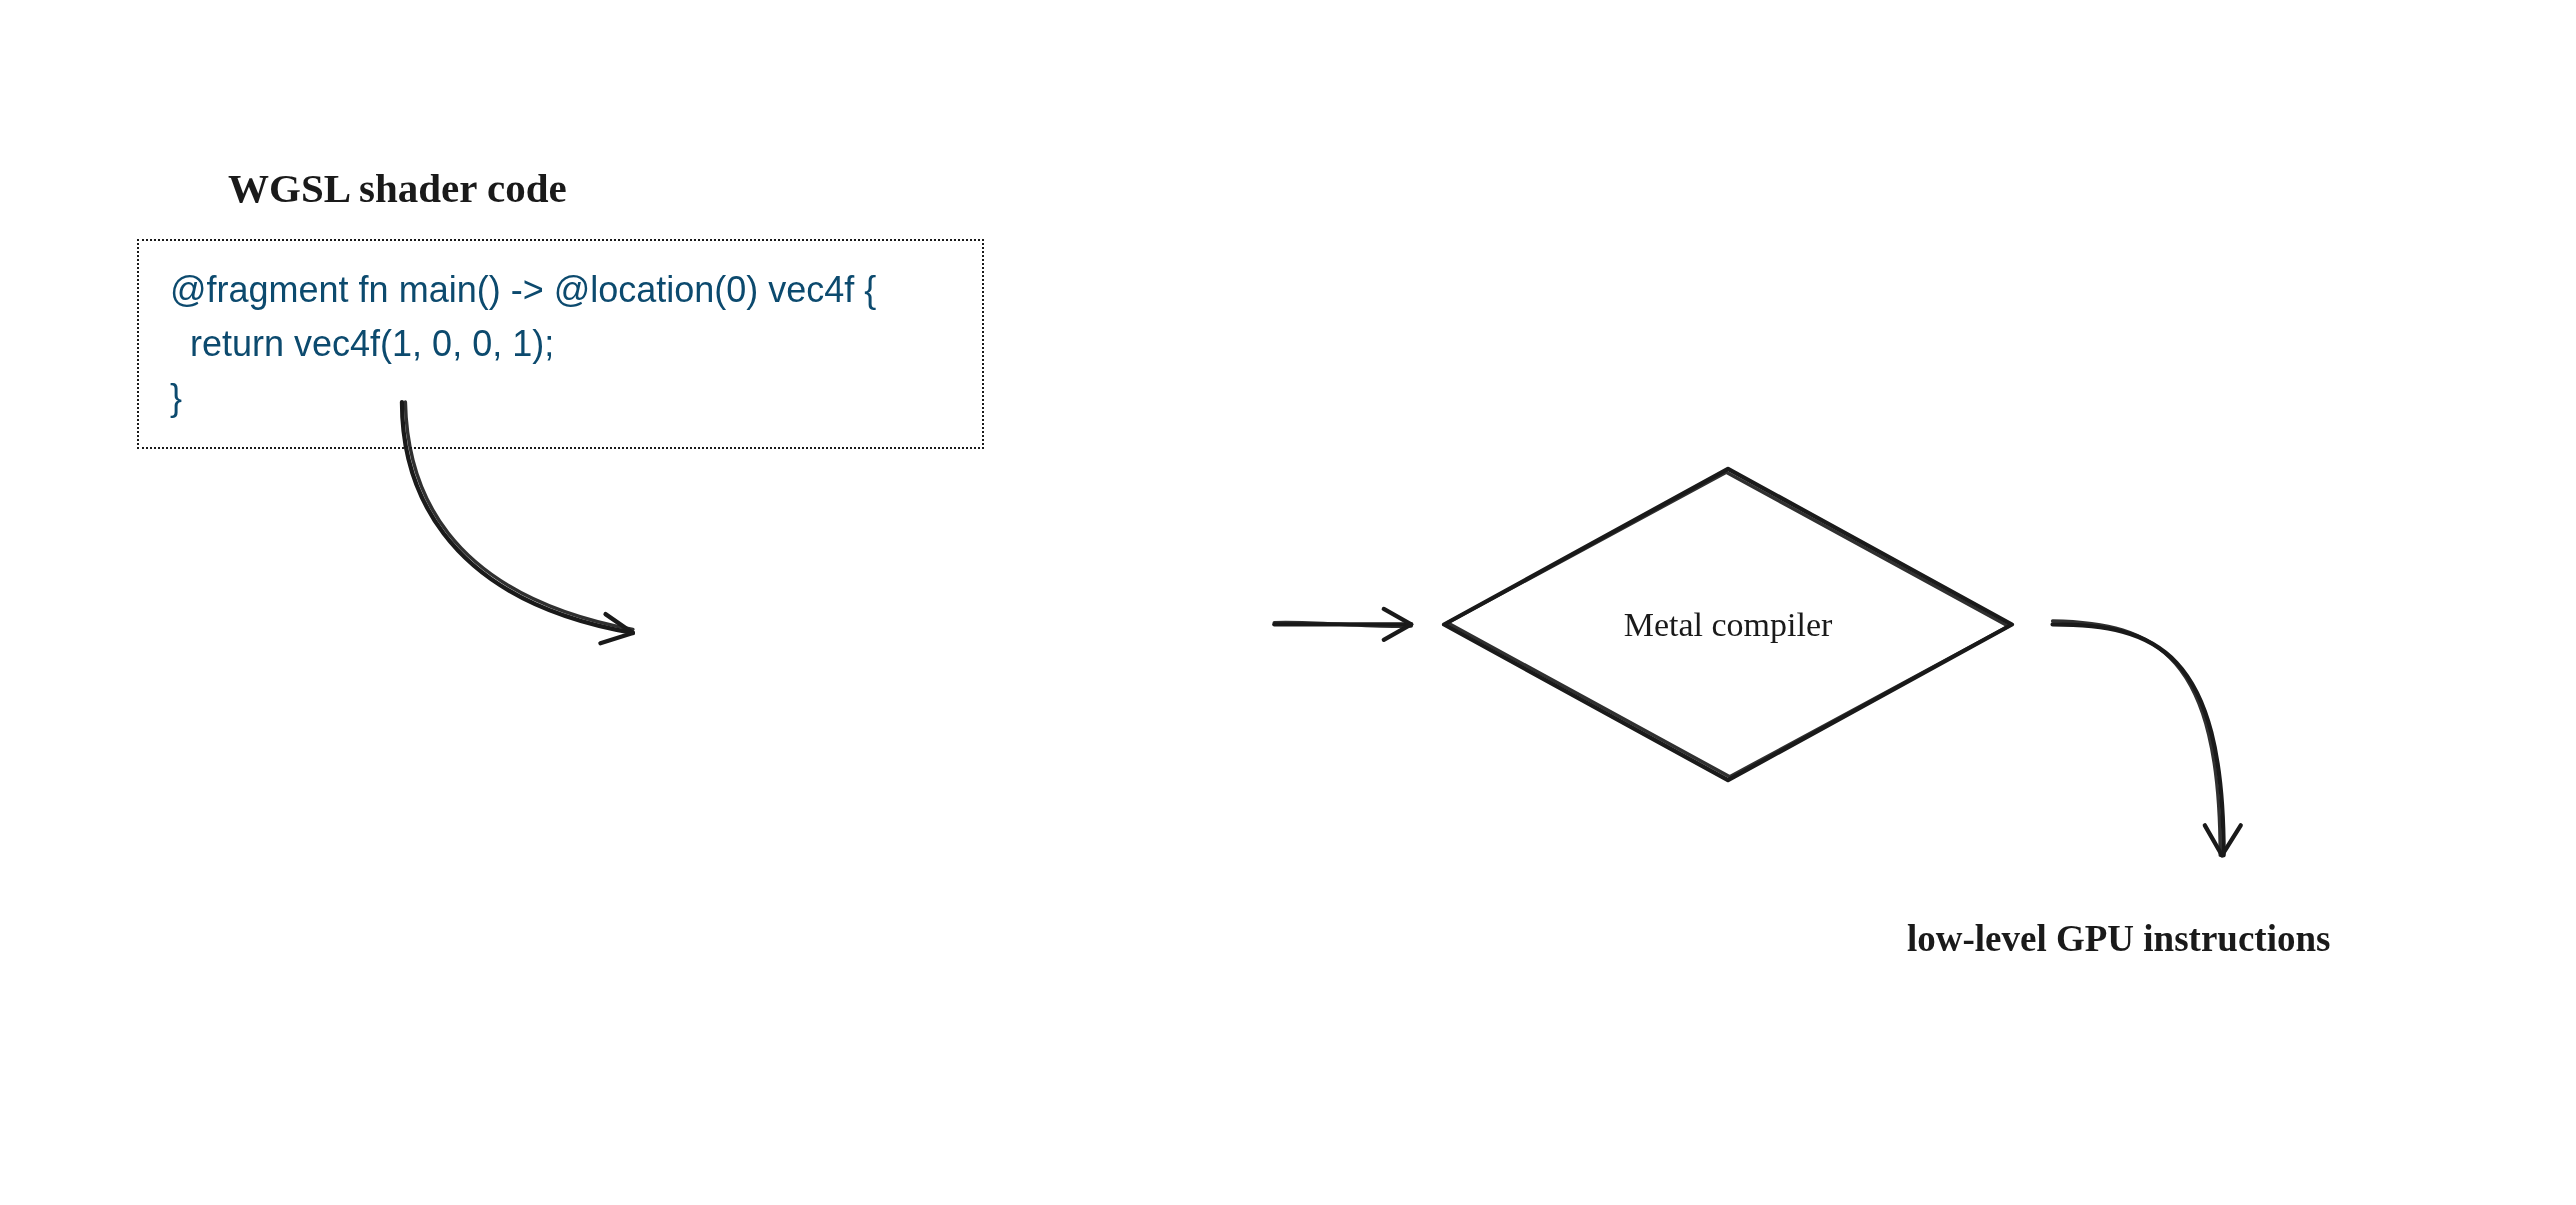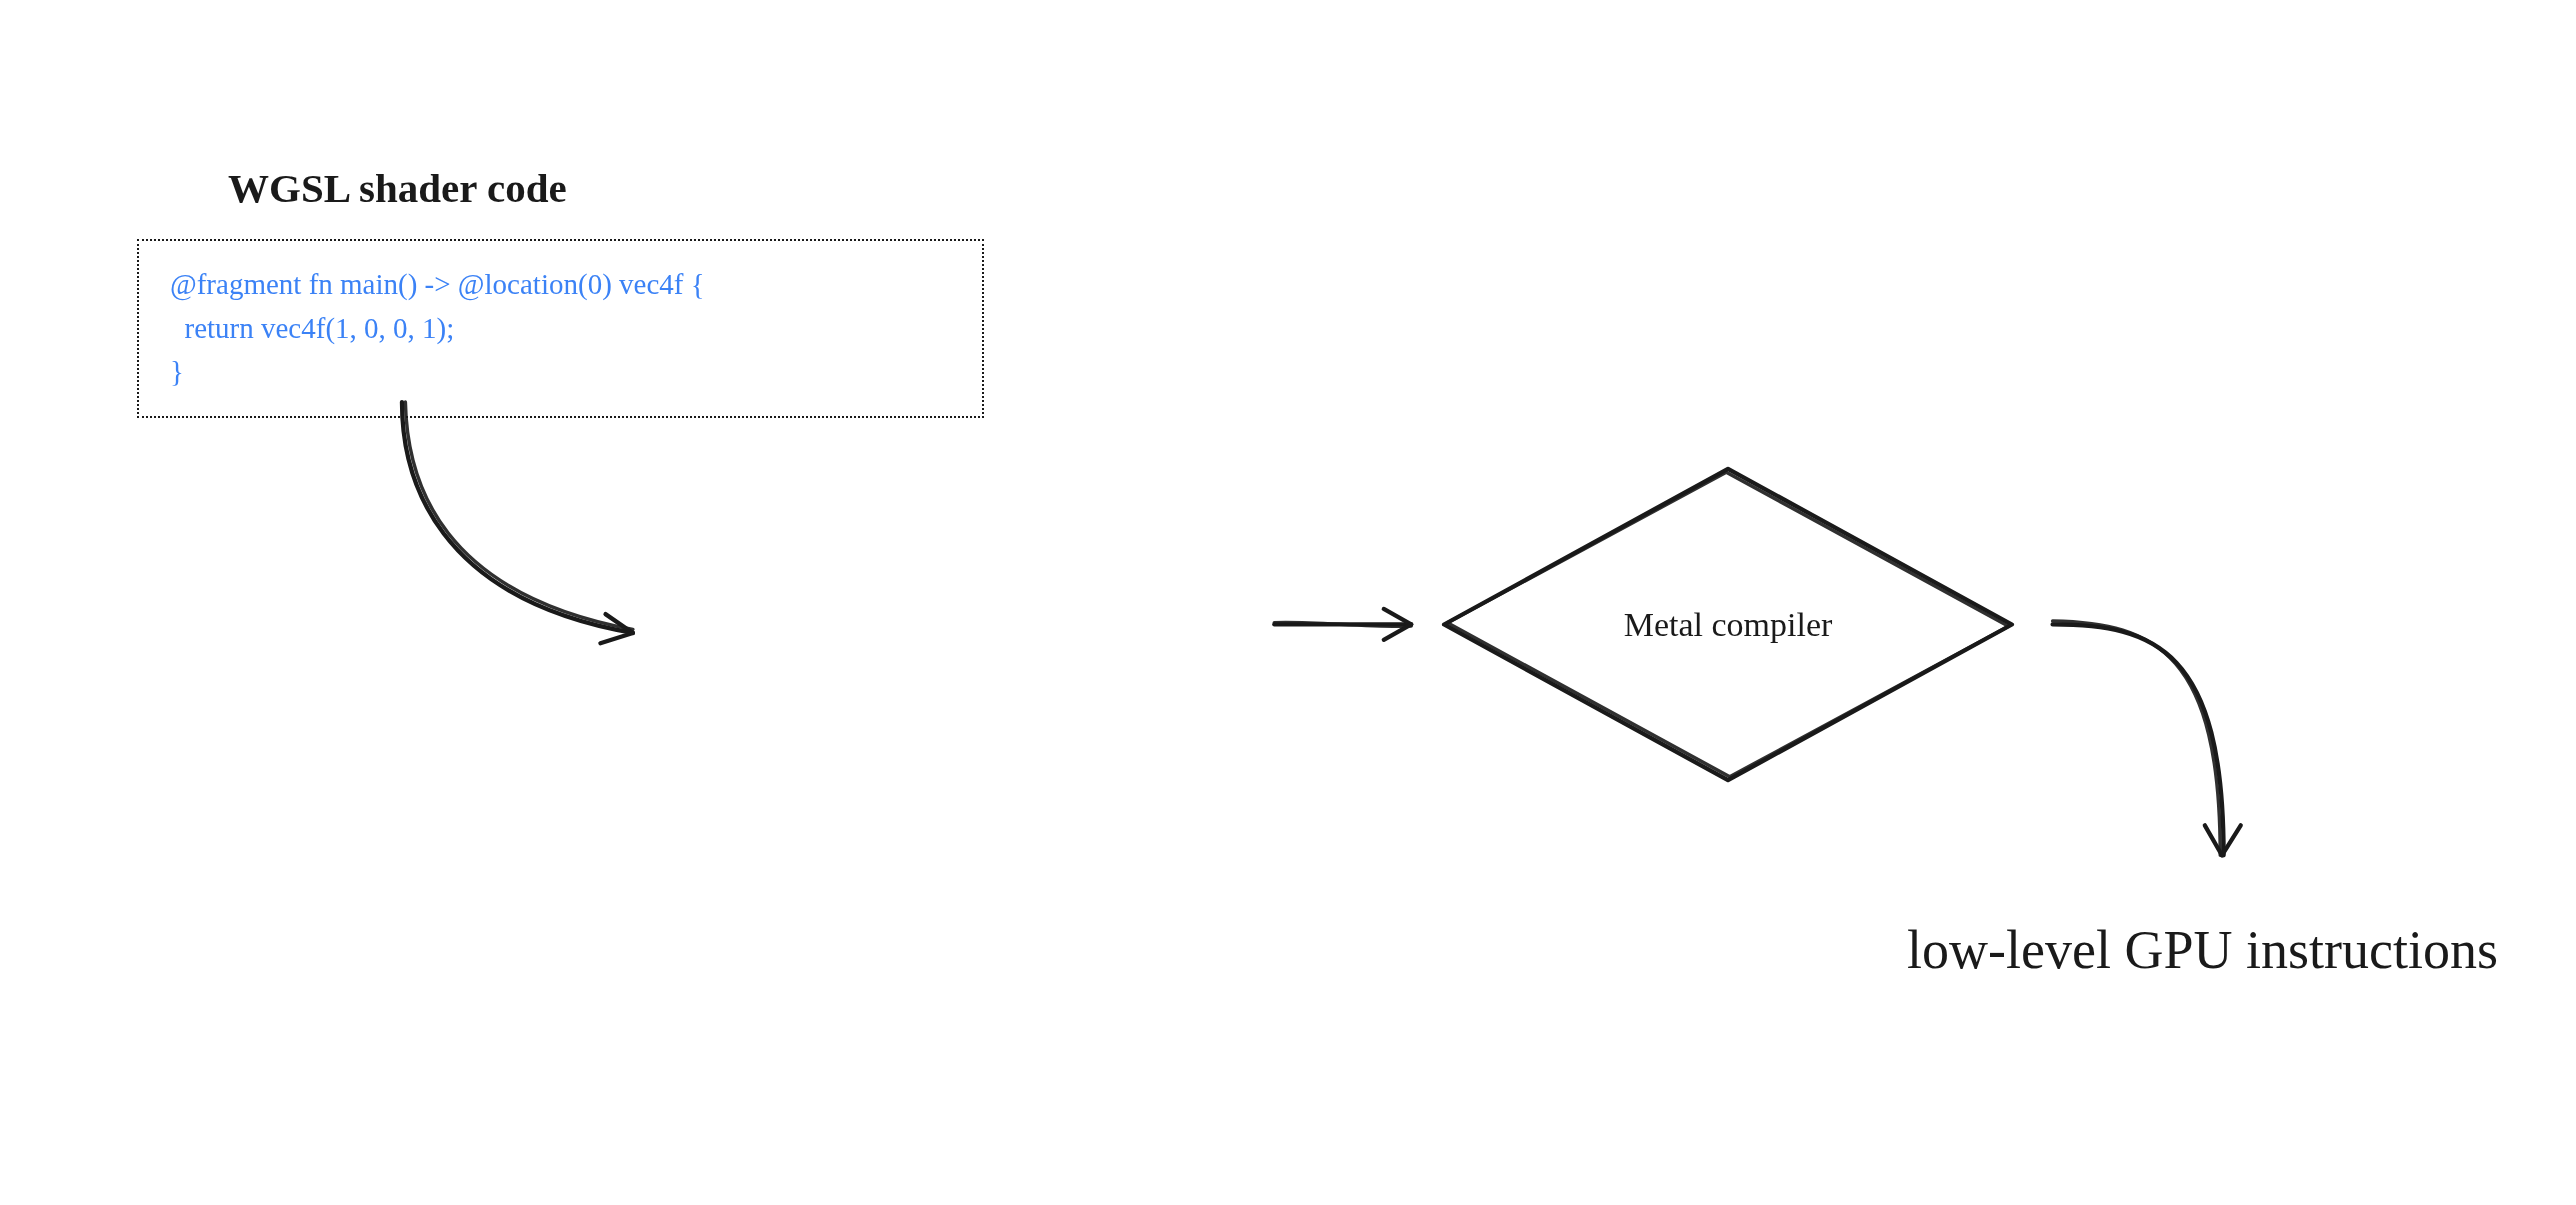--- a/index.html
+++ b/index.html
@@ -23,24 +23,24 @@
     white-space: nowrap;
   }
   .title-label {
     font-size: 41px;
     font-weight: 600;
   }
   .code-box {
     position: absolute;
     border: 2.6px dotted #1a1a1a;
     background: #ffffff;
-    font-family: Liberation Serif, serif;
-    font-size: 29px;
+    font-family: Liberation Sans, sans-serif;
+    font-size: 36px;
     line-height: 1.5;
-    color: #3b82f6;
+    color: #0c4a6e;
     padding: 22px 31px;
     white-space: pre;
   }
   .diamond {
     position: absolute;
     text-align: center;
   }
   .diamond-text {
     position: absolute;
     left: 50%;
@@ -84,21 +84,21 @@
   <div class="diamond" style="left:1437px; top:462px; width:582px; height:325px;">
     <svg width="582" height="325" viewBox="0 0 680 380">
       <path d="M340 8 L672 190 L340 372 L8 190 Z"></path>
       <path class="rough2" d="M338 12 L668 192 L342 368 L12 188 Z"></path>
     </svg>
     <div class="diamond-text">
       <div>Metal compiler</div>
     </div>
   </div>
 
-  <div class="label" style="left:1907px; top:915px; font-size:54px;">low-level GPU instructions</div>
+  <div class="label" style="left:1907px; top:915px; font-size:37px;font-weight:bold;">low-level GPU instructions</div>
 
   <svg class="arrows" viewBox="0 0 3012 1410" width="2576" height="1206">
 
     <g>
       <path d="M470 470 C 470 560, 510 700, 740 740"></path>
       <path class="rough2" d="M474 470 C 476 565, 516 694, 740 736"></path>
 
       <path d="M740 740 L708 718"></path>
       <path d="M740 740 L702 752"></path>
     </g>

